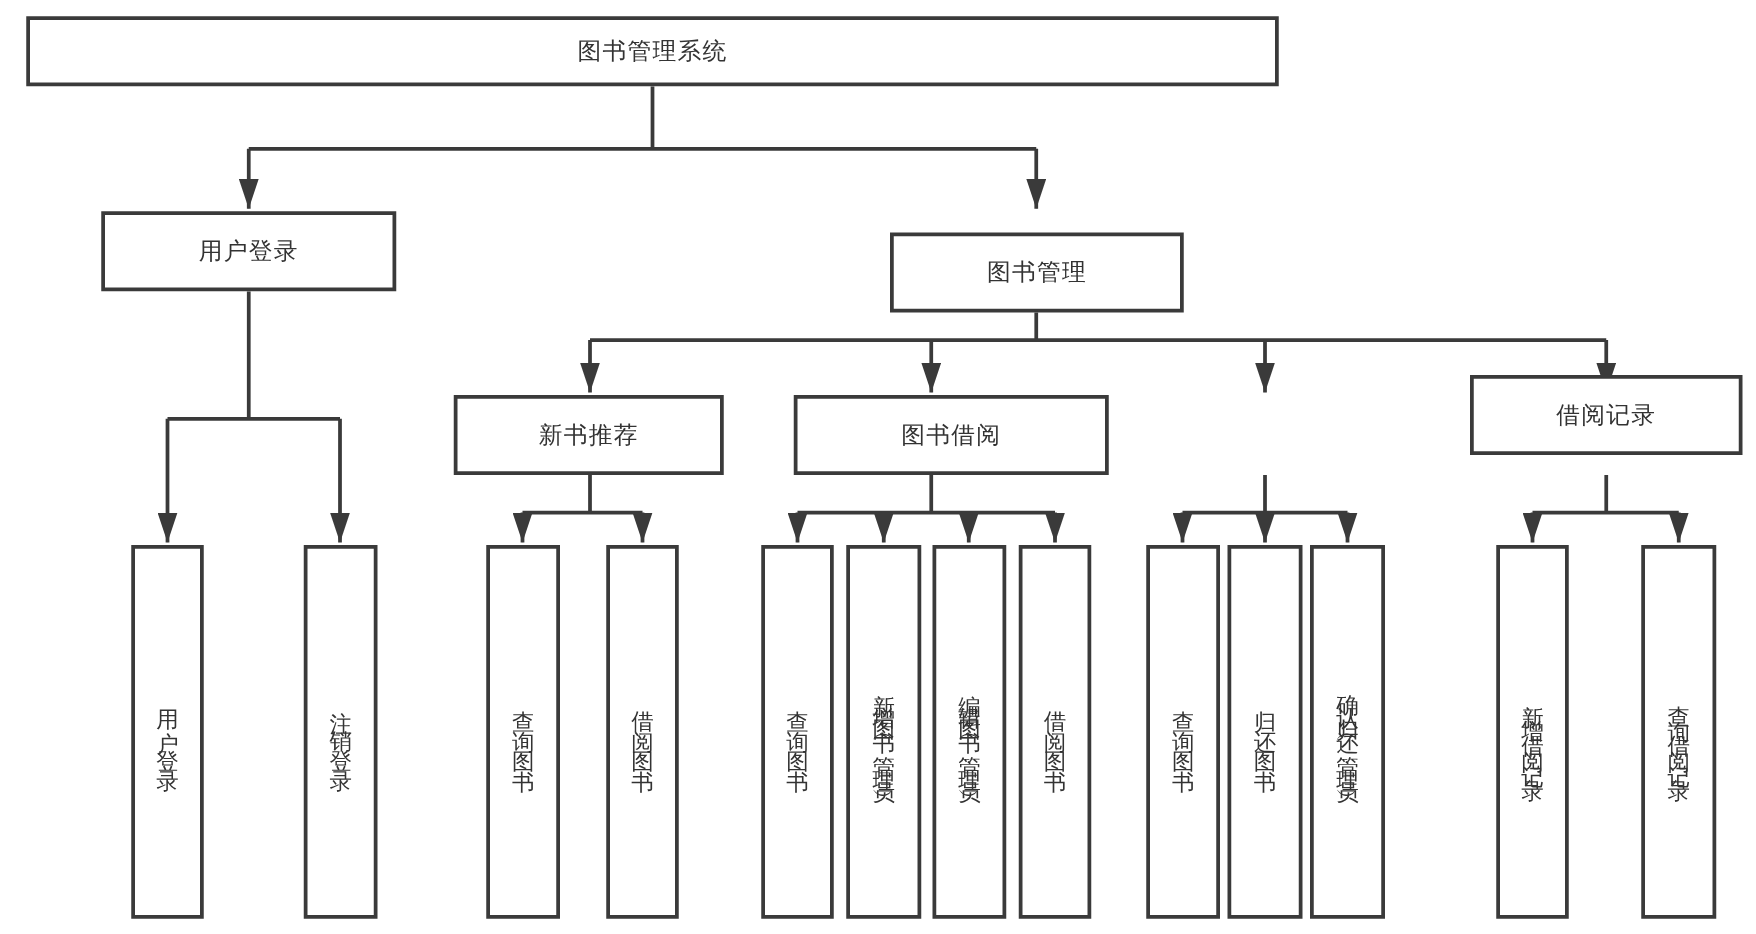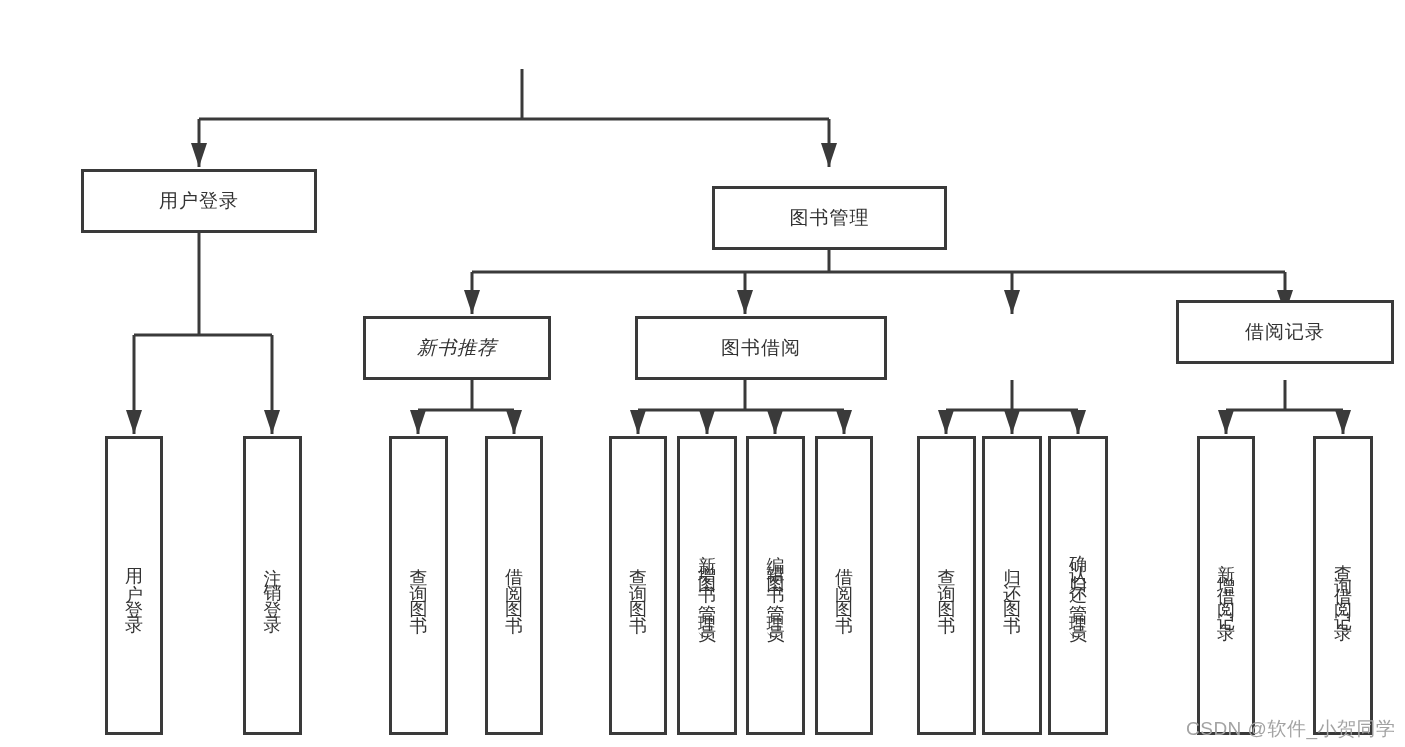--- a/index.html
+++ b/index.html
@@ -94,25 +94,26 @@
     <path d="M946 410 V434" marker-end="url(#arrow)"></path>
     <path d="M1012 410 V434" marker-end="url(#arrow)"></path>
     <path d="M1078 410 V434" marker-end="url(#arrow)"></path>
 
     <path d="M1285 380 V410"></path>
     <path d="M1226 410 H1343"></path>
     <path d="M1226 410 V434" marker-end="url(#arrow)"></path>
     <path d="M1343 410 V434" marker-end="url(#arrow)"></path>
   </svg>
 
+  <div class="node hnode" style="left:21px;top:13px;width:1002px;height:56px;">图书管理系统</div>
 
   <div class="node hnode" style="left:81px;top:169px;width:236px;height:64px;">用户登录</div>
   <div class="node hnode" style="left:712px;top:186px;width:235px;height:64px;">图书管理</div>
 
-  <div class="node hnode" style="left:363px;top:316px;width:188px;height:64px;font-style:italic;">新书推荐</div>
+  <div class="node hnode" style="left:363px;top:316px;width:216px;height:64px;">新书推荐</div>
   <div class="node hnode" style="left:635px;top:316px;width:252px;height:64px;">图书借阅</div>
   <div class="node hnode" style="left:1176px;top:300px;width:218px;height:64px;">借阅记录</div>
 
   <div class="node vnode ls4" style="left:105px;top:436px;width:58px;height:299px;">用户登录</div>
   <div class="node vnode ls4" style="left:243px;top:436px;width:59px;height:299px;">注销登录</div>
 
   <div class="node vnode ls4" style="left:389px;top:436px;width:59px;height:299px;">查询图书</div>
   <div class="node vnode ls4" style="left:485px;top:436px;width:58px;height:299px;">借阅图书</div>
 
   <div class="node vnode ls4" style="left:609px;top:436px;width:58px;height:299px;">查询图书</div>
@@ -120,15 +121,14 @@
   <div class="node vnode ls9" style="left:746px;top:436px;width:59px;height:299px;">编辑图书（管理员）</div>
   <div class="node vnode ls4" style="left:815px;top:436px;width:58px;height:299px;">借阅图书</div>
 
   <div class="node vnode ls4" style="left:917px;top:436px;width:59px;height:299px;">查询图书</div>
   <div class="node vnode ls4" style="left:982px;top:436px;width:60px;height:299px;">归还图书</div>
   <div class="node vnode ls9" style="left:1048px;top:436px;width:60px;height:299px;">确认归还（管理员）</div>
 
   <div class="node vnode ls6" style="left:1197px;top:436px;width:58px;height:299px;">新增借阅记录</div>
   <div class="node vnode ls6" style="left:1313px;top:436px;width:60px;height:299px;">查询借阅记录</div>
 
-  <div class="watermark">CSDN @软件_小贺同学</div>
 
 </div>
 
 </body></html>

